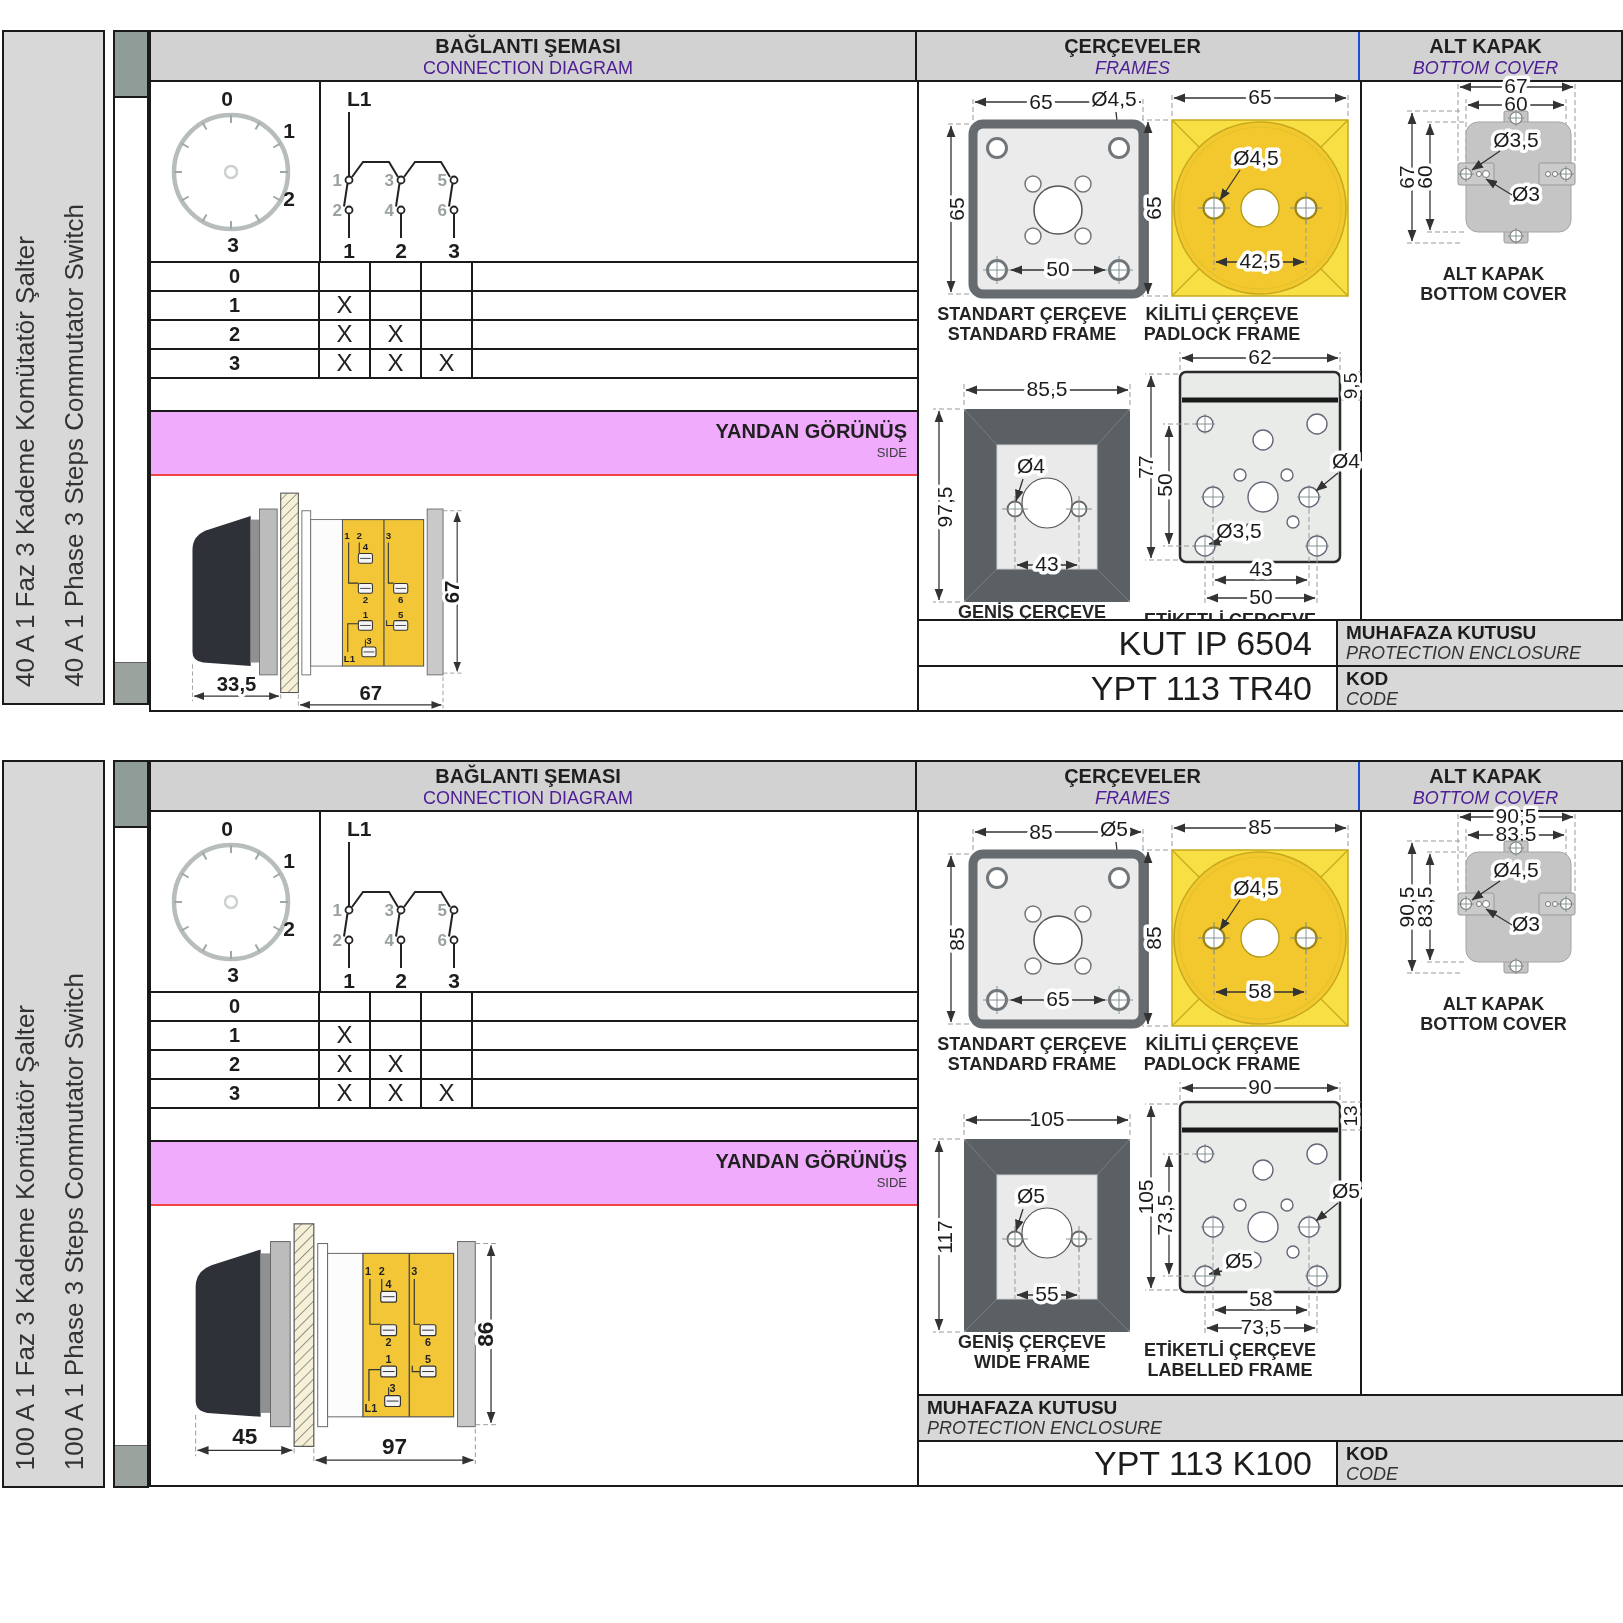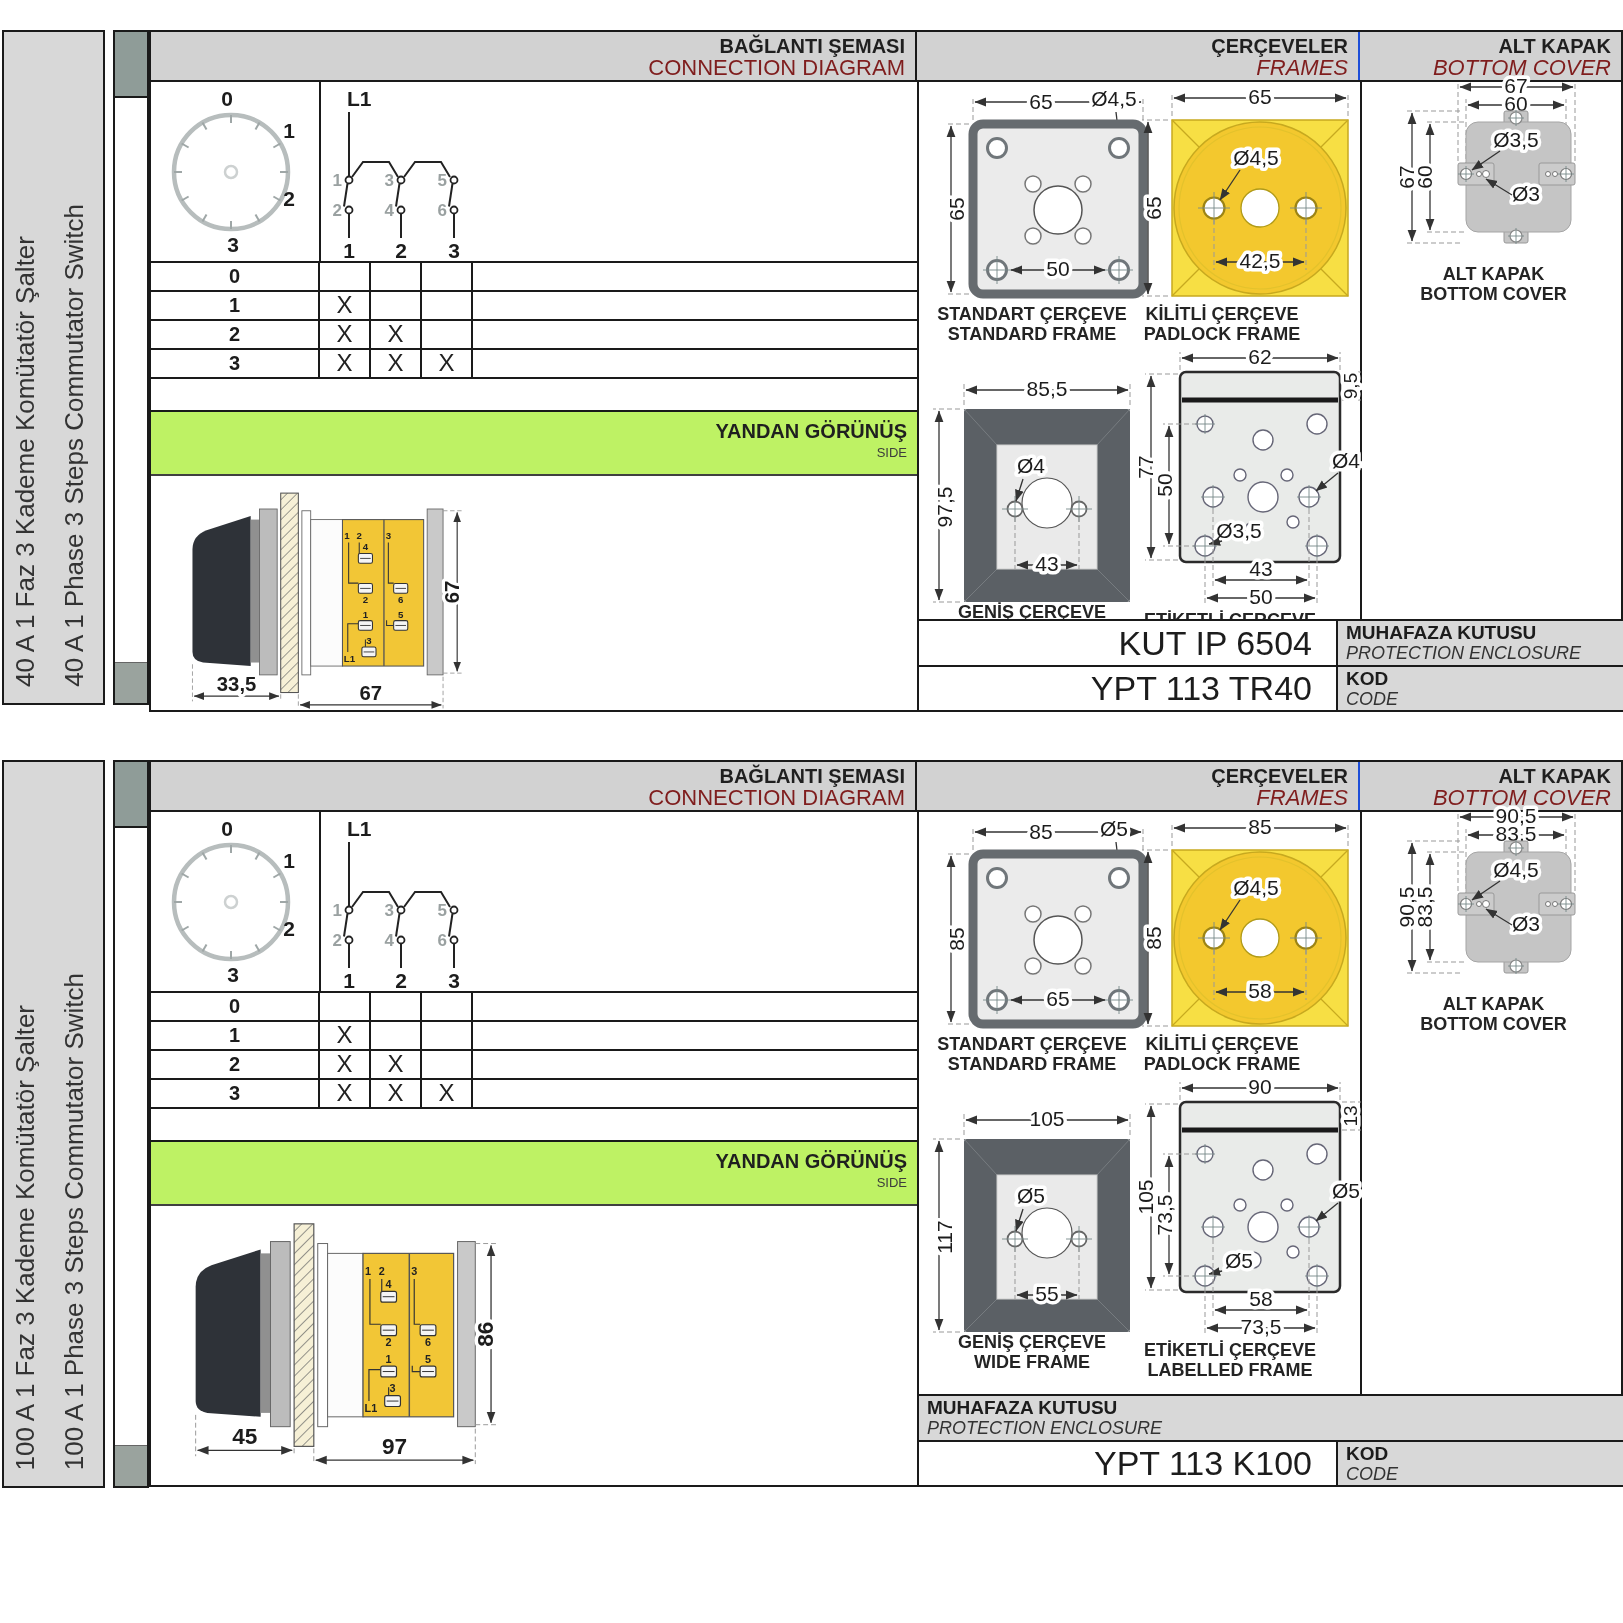--- a/index.html
+++ b/index.html
@@ -15,37 +15,37 @@
   .vlabel.en{left:55px}
   .strip{position:absolute;left:113px;top:0;width:36px;background:#fff;border:2px solid #1a1a1a;box-sizing:border-box}
   .sec-a .strip{height:675px}
   .sec-b .strip{height:728px}
   .tab-top{position:absolute;top:0;left:0;right:0;height:64px;background:#8f9c98;border-bottom:2px solid #1a1a1a}
   .tab-bottom{position:absolute;bottom:0;left:0;right:0;height:40px;background:#9aa39e;border-top:1px solid #666}
   .main{position:absolute;left:149px;top:0;width:1474px;border:2px solid #1a1a1a;box-sizing:border-box;background:#fff}
   .sec-a .main{height:682px}
   .sec-b .main{height:727px}
   .hband{position:absolute;left:0;top:0;width:100%;height:50px;background:#d2d2d2;border-bottom:2px solid #1a1a1a;box-sizing:border-box;display:flex}
-  .hcell{box-sizing:border-box;padding:3px 10px 0 0;text-align:right}
+  .hcell{box-sizing:border-box;padding:3px 10px 0 0;text-align:center}
   .hcell .l1{font-weight:bold;font-size:20px;color:#1f1f1f;line-height:23px}
-  .hcell .l2{font-size:22px;color:#7f1d1d;line-height:20px}
+  .hcell .l2{font-size:18px;color:#4c1d95;line-height:20px}
   .hcell.it .l2{font-style:italic}
   .hc1{width:766px;border-right:2px solid #1a1a1a}
   .hc2{width:443px;border-right:2px solid #1d4ed8}
   .hc3{flex:1}
   .vdiv{position:absolute;width:2px;background:#1a1a1a;top:50px}
   .vd-left{left:766px}
   .vd-right{left:1209px}
   .sec-a .vd-left,.sec-a .vd-right{height:541px}
   .sec-b .vd-left,.sec-b .vd-right{height:586px}
   .tt{position:absolute;left:0;top:229px;width:766px;border-top:2px solid #1a1a1a;box-sizing:border-box}
   .ttrow{display:flex;height:29px;border-bottom:2px solid #1a1a1a;box-sizing:border-box}
   .ttl{width:169px;text-align:center;font-weight:bold;font-size:20px;line-height:26px;box-sizing:border-box;border-right:2px solid #1a1a1a;color:#1c1c1c}
   .ttm{width:51px;text-align:center;font-size:24px;line-height:25px;box-sizing:border-box;border-right:2px solid #1a1a1a;color:#222}
-  .sband{position:absolute;left:0;top:378px;width:766px;height:66px;background:#bef264;border-top:2px solid #1a1a1a;border-bottom:2px solid #404040;box-sizing:border-box;text-align:right;padding:7px 10px 0 0}
+  .sband{position:absolute;left:0;top:378px;width:766px;height:66px;background:#f0abfc;border-top:2px solid #1a1a1a;border-bottom:2px solid #ef4444;box-sizing:border-box;text-align:right;padding:7px 10px 0 0}
   .sband .l1{font-weight:bold;font-size:20px;color:#1f1f1f;line-height:24px}
   .sband .l2{font-size:13px;color:#3c3c3c;line-height:20px}
   .cap{position:absolute;text-align:center;font-weight:bold;font-size:18px;line-height:20px;color:#242424}
   .cap-std{left:761px;top:272px;width:240px}
   .cap-pad{left:946px;top:272px;width:250px}
   .cap-wide{left:756px;top:570px;width:250px}
   .cap-lab{left:944px;top:578px;width:270px}
   .cap-cov{left:1211px;top:232px;width:263px}
   .coderow{position:absolute;left:766px;width:708px;display:flex;border-top:2px solid #1a1a1a;border-left:2px solid #1a1a1a;box-sizing:border-box;background:#fff}
   .cr1{bottom:45px;height:46px}

